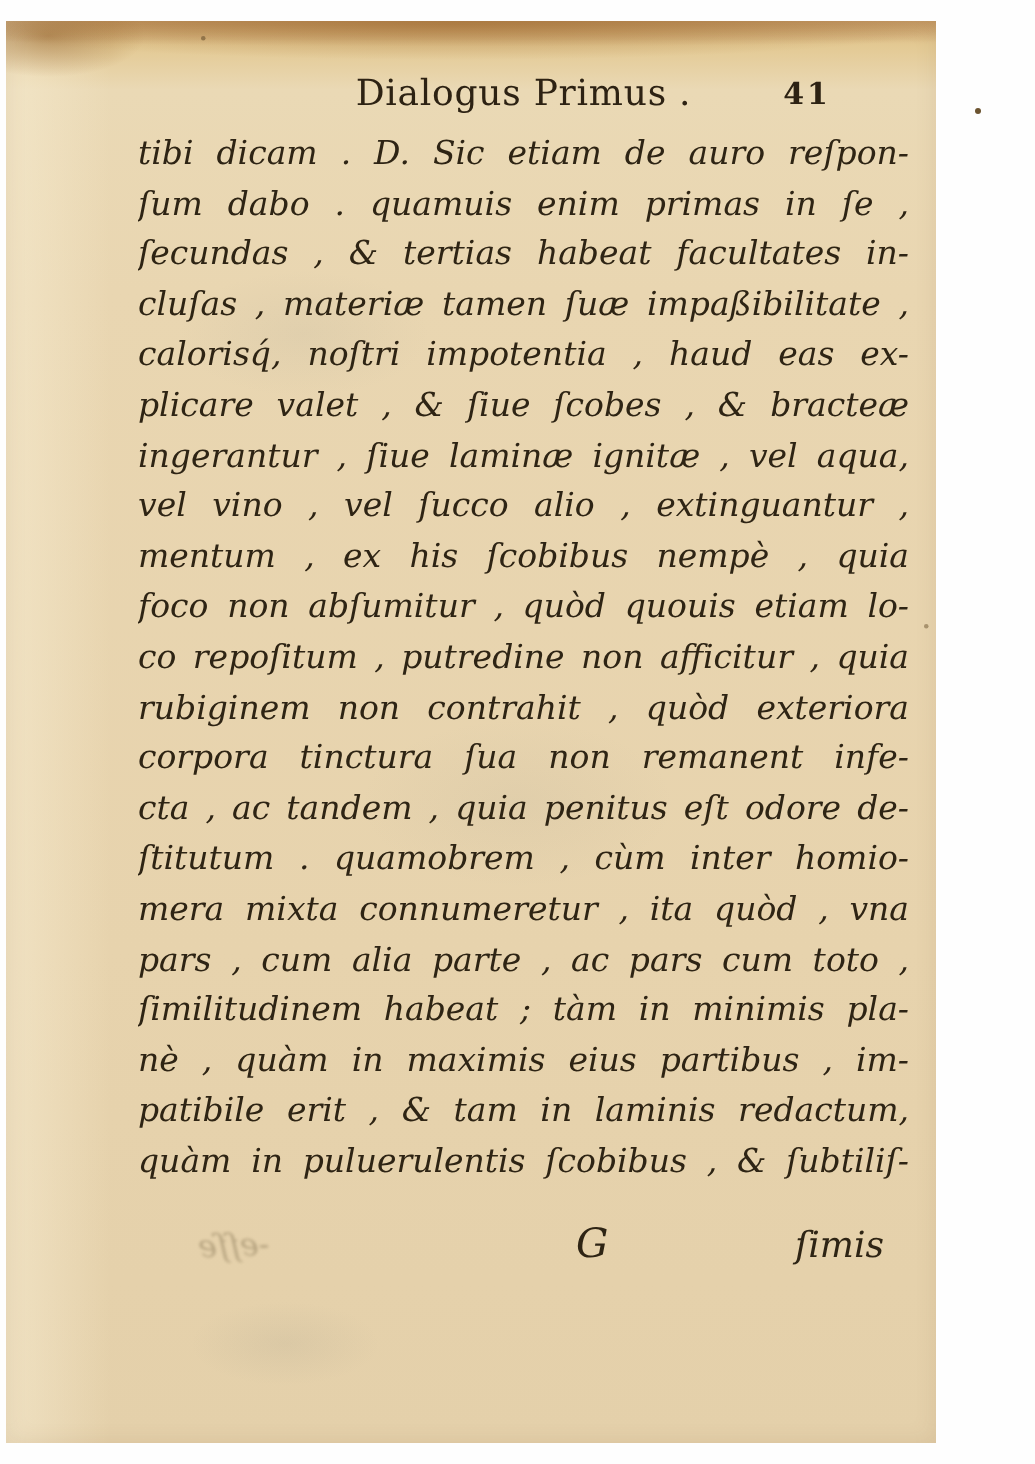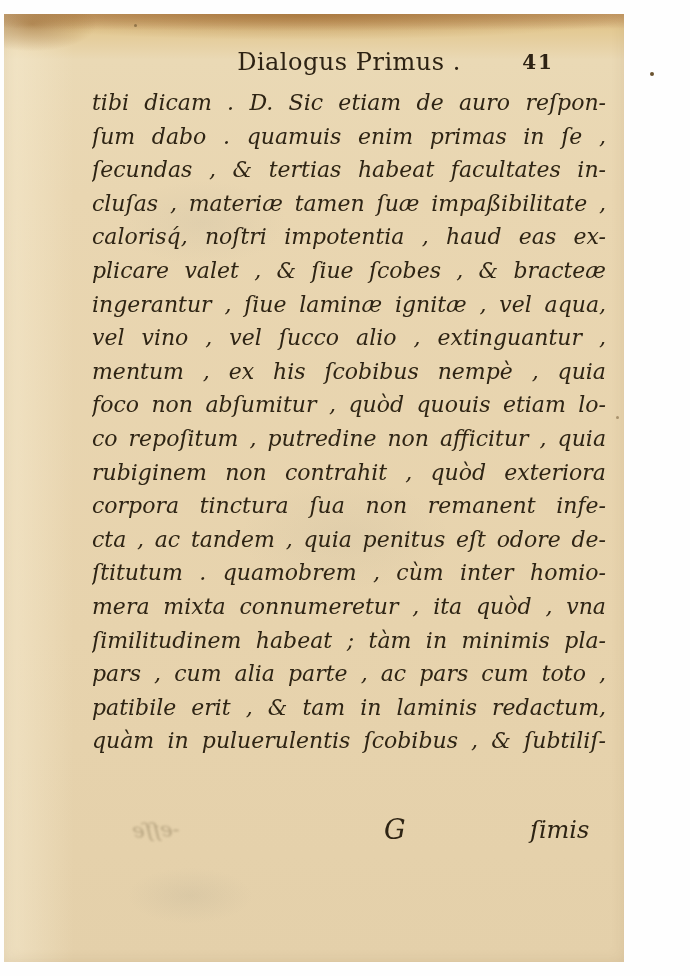--- a/index.html
+++ b/index.html
@@ -140,22 +140,23 @@
       <div class="line">ingerantur , ſiue laminæ ignitæ , vel aqua,</div>
       <div class="line">vel vino , vel ſucco alio , extinguantur ,</div>
       <div class="line">mentum , ex his ſcobibus nempè , quia</div>
       <div class="line">foco non abſumitur , quòd quouis etiam lo-</div>
       <div class="line">co repoſitum , putredine non afficitur , quia</div>
       <div class="line">rubiginem non contrahit , quòd exteriora</div>
       <div class="line">corpora tinctura ſua non remanent infe-</div>
       <div class="line">cta , ac tandem , quia penitus eſt odore de-</div>
       <div class="line">ſtitutum . quamobrem , cùm inter homio-</div>
       <div class="line">mera mixta connumeretur , ita quòd , vna</div>
+      <div class="line">pars , cum alia parte , ac pars cum toto ,</div>
       <div class="line">ſimilitudinem habeat ; tàm in minimis pla-</div>
-      <div class="line">pars , cum alia parte , ac pars cum toto ,</div>
+      <div class="line">nè , quàm in maximis eius partibus , im-</div>
       <div class="line">patibile erit , &amp; tam in laminis redactum,</div>
       <div class="line">quàm in puluerulentis ſcobibus , &amp; ſubtiliſ-</div>
     </div>
 
     <div class="ghost-text">-eſſe</div>
     <div class="signature-mark">G</div>
     <div class="catchword">ſimis</div>
 
   </div>
 </div>

